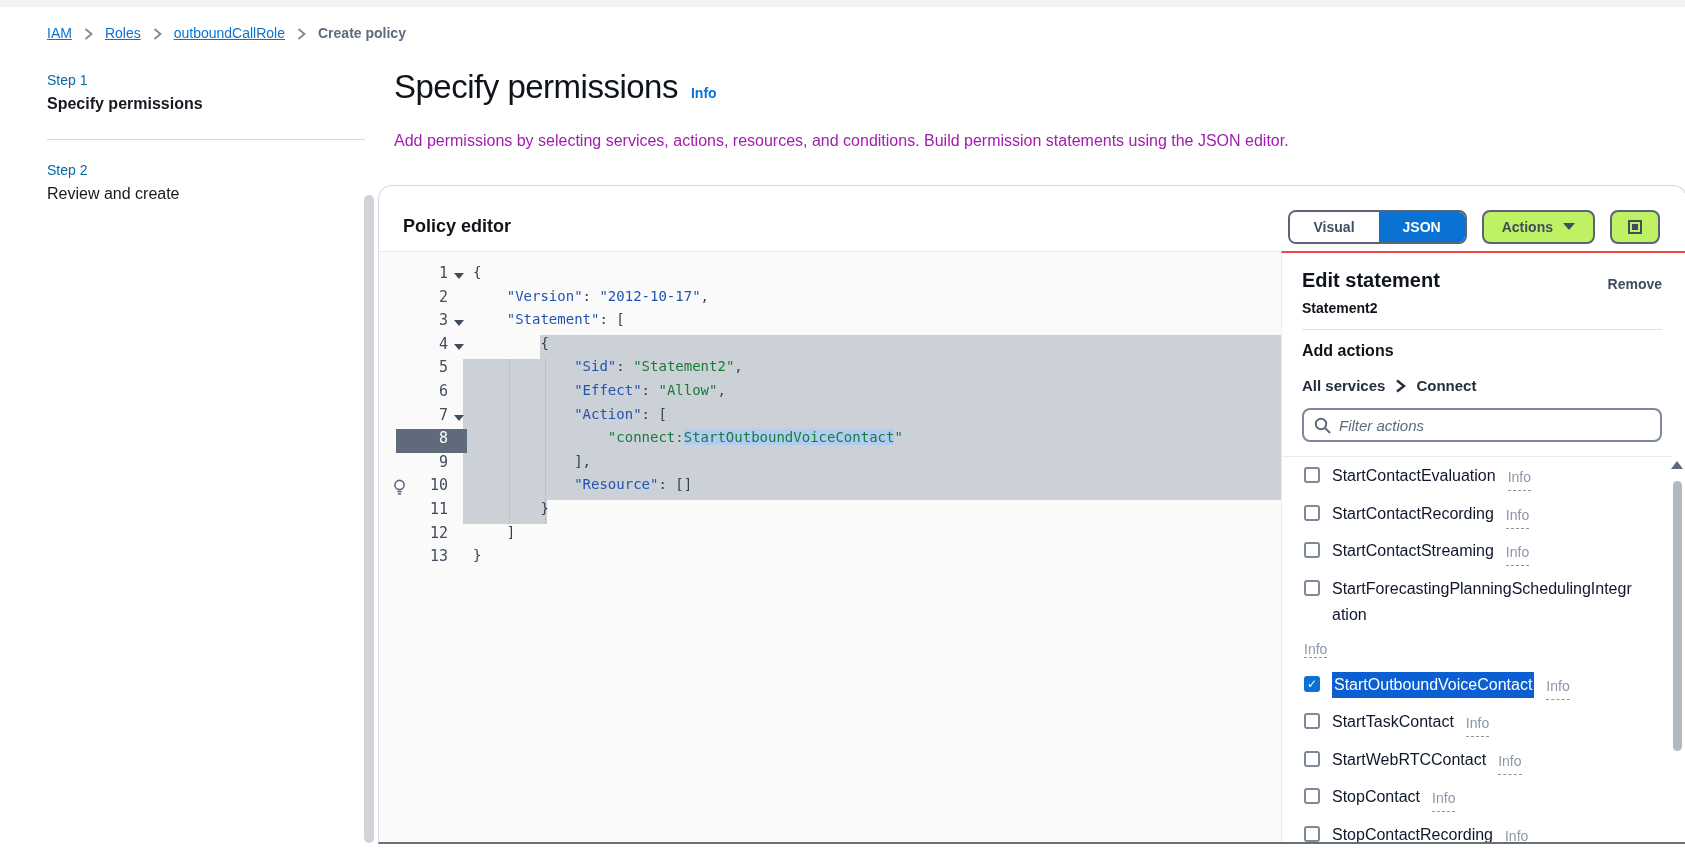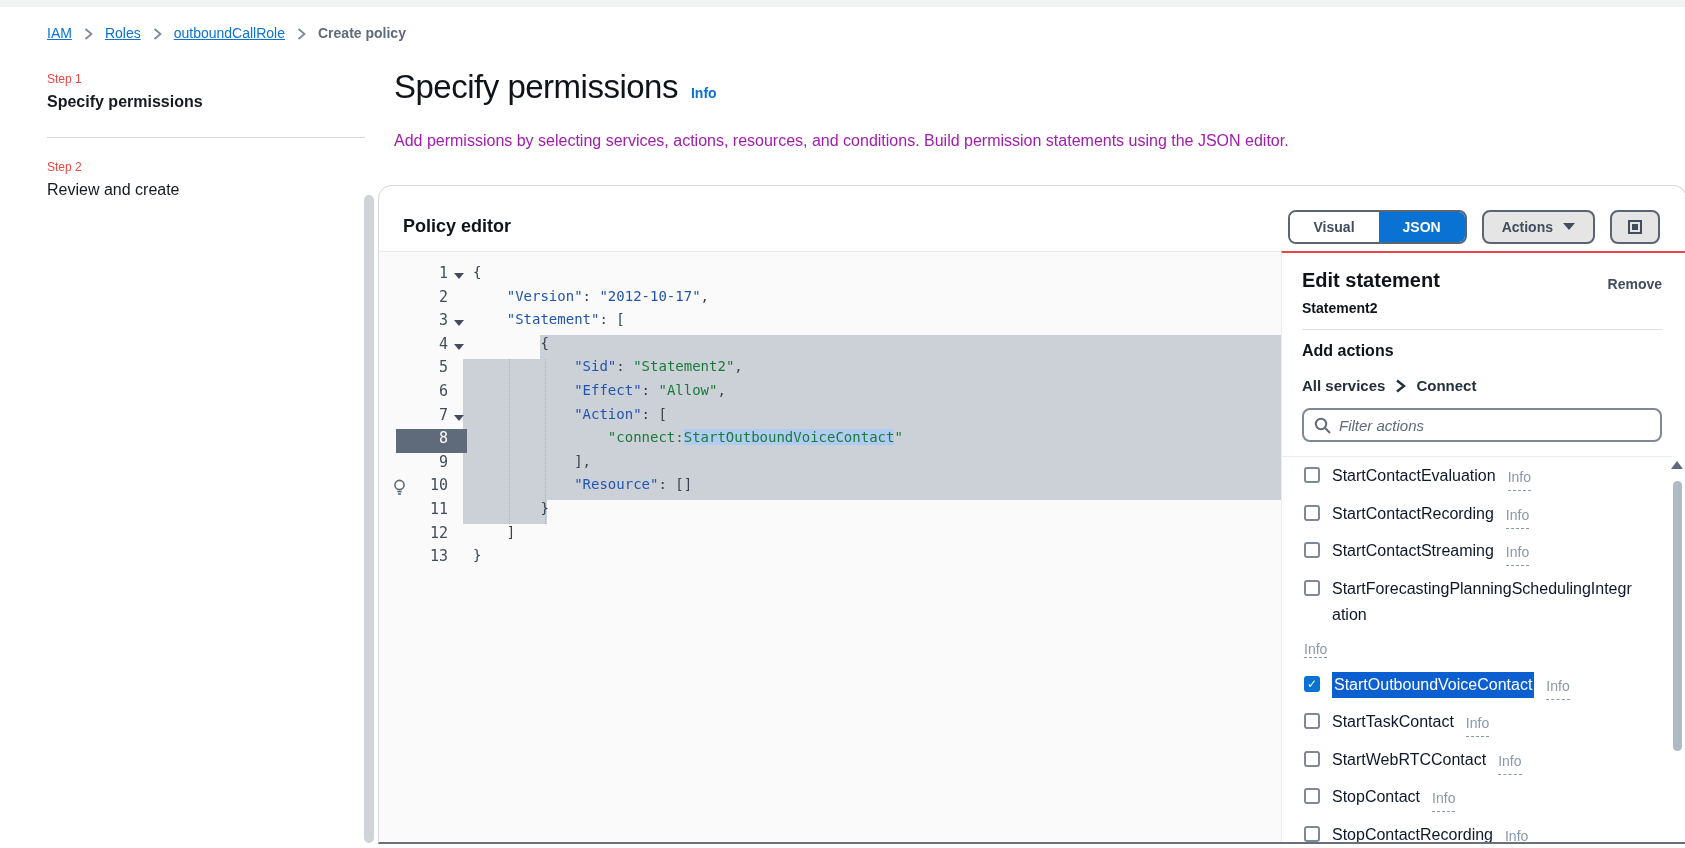--- a/index.html
+++ b/index.html
@@ -9,21 +9,21 @@
   .topstrip { position:absolute; left:0; top:0; right:0; height:7px; background:#f2f3f3; }
 
   
   .breadcrumb { position:absolute; left:47px; top:25px; display:flex; align-items:center; gap:12px; font-size:14px; }
   .breadcrumb a { color:#0972d3; text-decoration:underline; cursor:pointer; }
   .breadcrumb .current { color:#5f6b7a; font-weight:700; }
   .crumb-sep { display:inline-flex; margin-top:1px; }
 
   
   .steps { position:absolute; left:47px; top:70px; width:318px; }
-  .step-eyebrow { font-size:12px; color:#ef4444; margin-top:2px; }
+  .step-eyebrow { font-size:14px; color:#0369a1; margin-top:2px; }
   .step-label { font-size:16px; margin-top:7px; color:#16191f; cursor:pointer; }
   .step.current .step-label { font-weight:700; }
   .steps-divider { border:none; border-top:1px solid #d5d9dd; margin:26px 0 22px 0; }
 
   
   .page-head { position:absolute; left:394px; top:68px; right:40px; }
   .h1-row { display:flex; align-items:baseline; gap:13px; }
   h1 { font-size:33px; font-weight:400; color:#0f141a; letter-spacing:-0.5px; }
   .info-link { font-size:14px; font-weight:700; color:#0972d3; cursor:pointer; }
   .page-desc { margin-top:26px; font-size:16px; color:#a21caf; }
@@ -34,21 +34,21 @@
     border-radius:14px 14px 0 0; }
   .card-head { position:absolute; left:0; top:8px; right:0; height:65px;
     display:flex; align-items:center; padding:0 26px 0 24px; }
   .card-title { font-size:18px; font-weight:700; color:#0f141a; }
   .head-controls { margin-left:auto; display:flex; align-items:center; gap:15px; }
   .seg { display:flex; border:2px solid #5a6472; border-radius:8px; overflow:hidden; height:34px; }
   .seg button { border:none; background:#fff; font:700 14px "Liberation Sans","DejaVu Sans",sans-serif;
     color:#414d5c; padding:0 24px; cursor:pointer; height:100%; }
   .seg button.active { background:#0972d3; color:#fff; }
   .btn { display:inline-flex; align-items:center; gap:10px; height:34px; border:2px solid #5a6472;
-    border-radius:8px; background:#e5e5e5; font:700 14px "Liberation Sans","DejaVu Sans",sans-serif;
+    border-radius:8px; background:#bef264; font:700 14px "Liberation Sans","DejaVu Sans",sans-serif;
     color:#414d5c; padding:0 18px; cursor:pointer; }
   .caret-down { width:0; height:0; border-left:6px solid transparent; border-right:6px solid transparent;
     border-top:7px solid #414d5c; }
   .icon-btn { width:50px; justify-content:center; padding:0; }
   .panel-toggle { width:14px; height:14px; border:2px solid #414d5c; display:flex;
     align-items:center; justify-content:center; }
   .panel-toggle i { display:block; width:6px; height:6px; background:#414d5c; }
 
   
   .editor { position:absolute; left:0; top:65px; width:902px; bottom:0;

